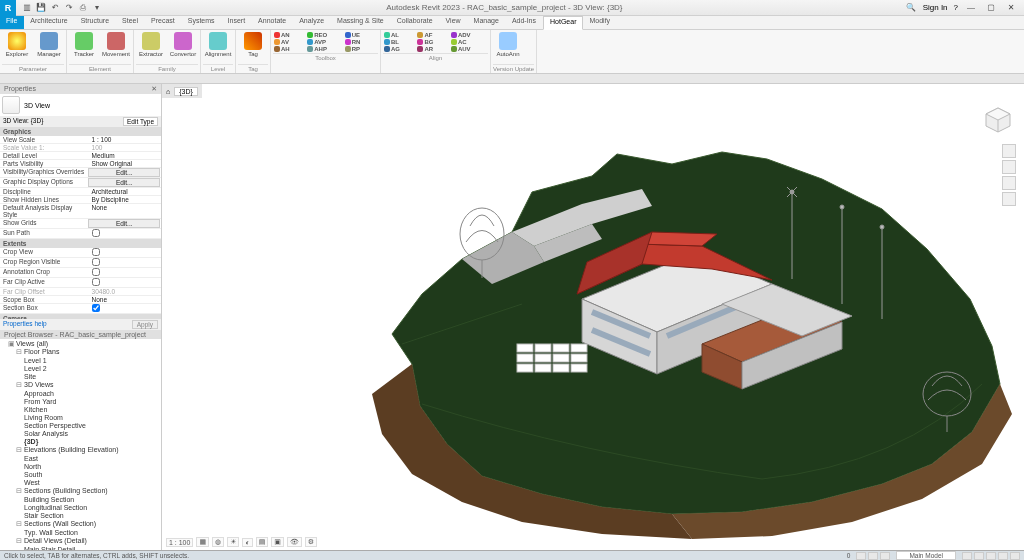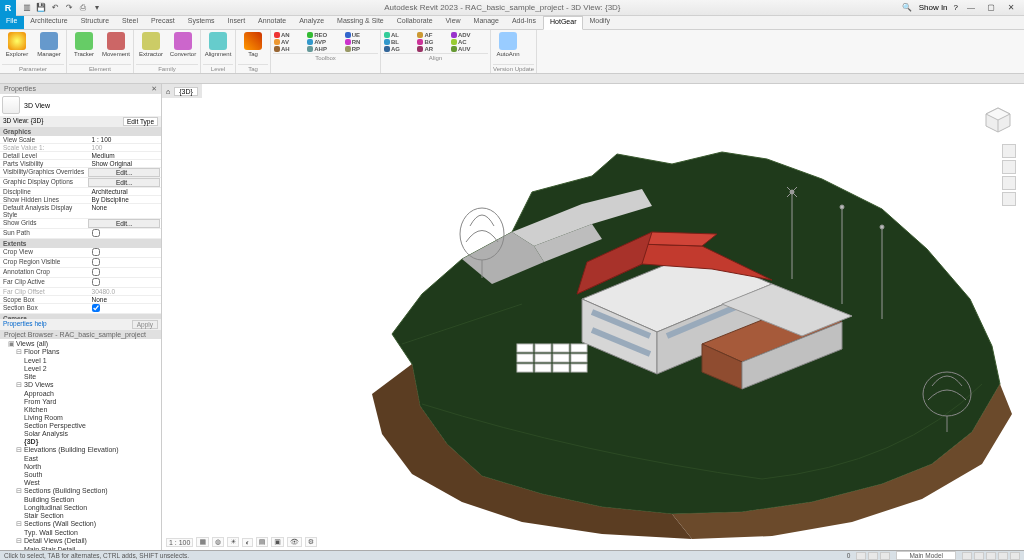--- a/index.html
+++ b/index.html
@@ -76,21 +76,21 @@
     <span>▥</span>
     <span>💾</span>
     <span>↶</span>
     <span>↷</span>
     <span>⎙</span>
     <span>▾</span>
   </div>
   <div class="title">Autodesk Revit 2023 - RAC_basic_sample_project - 3D View: {3D}</div>
   <div class="right">
     <span>🔍</span>
-    <span>Show In</span>
+    <span>Sign In</span>
     <span>?</span>
     <span class="win">—</span>
     <span class="win">▢</span>
     <span class="win">✕</span>
   </div>
 </div>
 
 <div class="ribbon-tabs">
   <div class="tab file">File</div>
   <div class="tab">Architecture</div>

